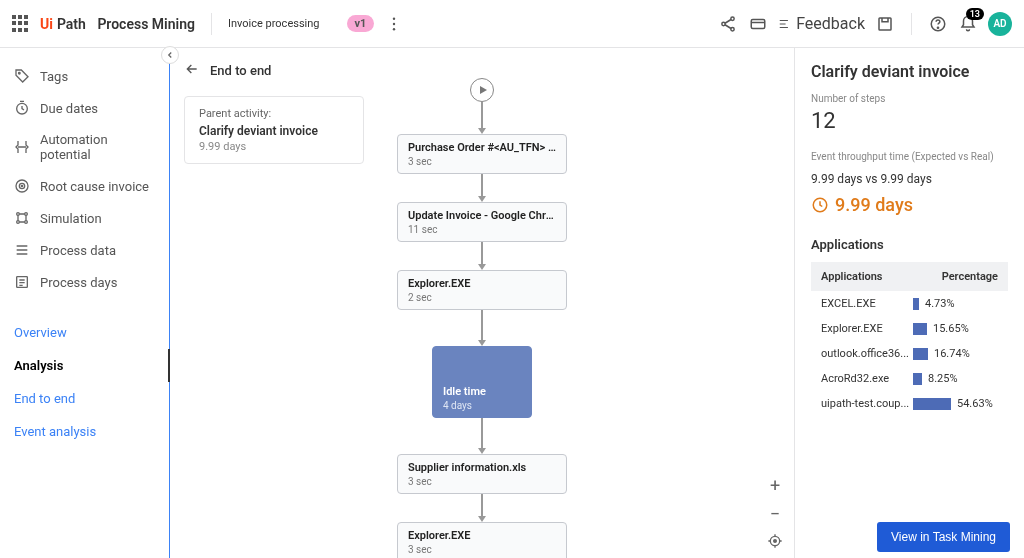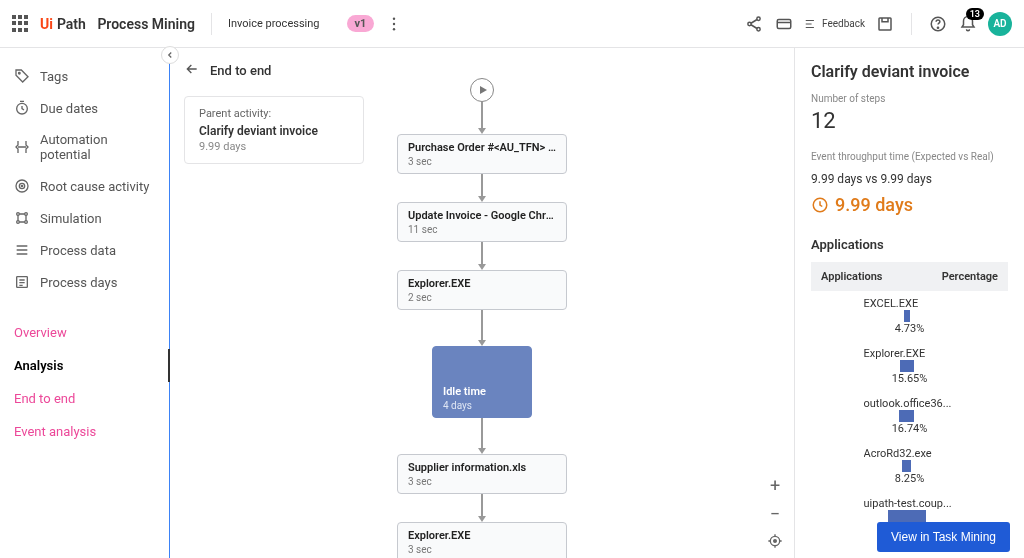--- a/index.html
+++ b/index.html
@@ -8,31 +8,31 @@
   .grid-icon { width: 18px; height: 18px; display: flex; flex-wrap: wrap; gap: 2px; cursor: pointer; }
   .grid-icon span { width: 4px; height: 4px; background: #555; }
   .logo { display: flex; align-items: center; gap: 4px; font-weight: 600; font-size: 14px; }
   .logo .ui { color: #fa4616; font-weight: 700; }
   .vbar { width: 1px; height: 22px; background: #e4e4e6; margin: 0 6px; }
   .proc-title { font-weight: 400; font-size: 11px; }
   .chip { background: #f9a8d4; border-radius: 10px; font-size: 11px; padding: 2px 8px; margin-left: 17px; color: #555; font-weight: bold; }
   .flexgrow { flex: 1; }
   .topbtn { width: 20px; height: 20px; display: flex; align-items: center; justify-content: center; color: #555; cursor: pointer; }
   .topbtn svg { width: 18px; height: 18px; }
-  .feedback { display: flex; align-items: center; gap: 4px; font-size: 10px; color: #444; cursor: pointer; }
+  .feedback { display: flex; align-items: center; gap: 4px; font-size: 16px; color: #444; cursor: pointer; }
   .bell-wrap { position: relative; }
   .badge { position: absolute; top: -6px; right: -6px; background: #000; color: #fff; border-radius: 8px; font-size: 9px; font-weight: 600; padding: 1px 4px; }
   .avatar { width: 24px; height: 24px; border-radius: 50%; background: #19b39b; color: #fff; font-size: 10px; font-weight: 600; display: flex; align-items: center; justify-content: center; }
   .main { display: flex; height: 516px; }
   .sidebar { width: 170px; border-right: 1px solid #3b82f6; padding-top: 12px; display: flex; flex-direction: column; position: relative; }
   .collapse { position: absolute; top: -2px; right: -10px; width: 18px; height: 18px; border: 1px solid #ddd; border-radius: 50%; background: #fff; display: flex; align-items: center; justify-content: center; cursor: pointer; z-index: 5; }
   .sb-item { display: flex; align-items: center; gap: 10px; padding: 8px 14px; color: #555; font-size: 13px; cursor: pointer; }
   .sb-item svg { width: 16px; height: 16px; flex-shrink: 0; }
   .sb-group { margin-top: 18px; }
-  .sb-link { padding: 9px 14px; font-size: 13px; color: #ec4899; cursor: pointer; }
+  .sb-link { padding: 9px 14px; font-size: 13px; color: #3b82f6; cursor: pointer; }
   .sb-link.active { color: #000; font-weight: 600; border-right: 2px solid #333; margin-right: -1px; background: #fff; }
 
   .canvas-area { flex: 1; position: relative; display: flex; }
   .canvas-header { position: absolute; left: 0; right: 0; top: 0; height: 44px; display: flex; align-items: center; gap: 10px; padding: 0 14px; }
   .backarrow { cursor: pointer; color: #555; }
   .canvas-title { font-size: 13px; font-weight: 500; }
   .parent-card { position: absolute; left: 14px; top: 48px; border: 1px solid #e4e4e6; border-radius: 4px; padding: 10px 14px; width: 180px; font-size: 11px; cursor: pointer; }
   .parent-card .pl { color: #666; }
   .parent-card .pn { font-weight: 600; margin-top: 4px; font-size: 12px; }
   .parent-card .pd { color: #888; font-size: 11px; margin-top: 2px; }
@@ -57,21 +57,21 @@
   .right h2 { font-size: 16px; font-weight: 600; margin-bottom: 12px; }
   .metric-label { font-size: 10px; color: #888; }
   .metric-big { font-size: 22px; font-weight: 400; margin-top: 4px; margin-bottom: 18px; }
   .vs { font-size: 12px; margin-top: 10px; }
   .orange { display: flex; align-items: center; gap: 6px; color: #e07b1a; font-size: 18px; font-weight: 500; margin-top: 8px; margin-bottom: 22px; }
   .orange svg { width: 18px; height: 18px; }
   .apps-h { font-size: 13px; font-weight: 600; margin-bottom: 10px; }
   .apptable { width: 100%; }
   .apptable .hdr { display: flex; background: #f0f1f3; padding: 8px 10px; font-size: 11px; font-weight: 600; }
   .apptable .hdr .c1 { flex: 1; }
-  .apptable .row { display: flex; align-items: center; padding: 6px 10px; font-size: 11px; flex-direction: column; }
+  .apptable .row { display: flex; align-items: center; padding: 6px 10px; font-size: 11px; }
   .apptable .row .c1 { width: 92px; white-space: nowrap; overflow: hidden; text-overflow: ellipsis; }
   .apptable .row .bar { height: 12px; background: #4d6bb6; margin-right: 6px; }
   .cta { position: absolute; bottom: 12px; right: 14px; background: #1f5bd6; color: #fff; border: 0; padding: 8px 14px; border-radius: 3px; font-size: 12px; cursor: pointer; }
 </style>
 </head>
 <body>
 
 <div class="topbar">
   <div class="grid-icon">
     <span></span>
@@ -173,21 +173,21 @@
           <path d="M6 3v6l-3 3 3 3v6M18 3v6l3 3-3 3v6M6 12h12"></path>
         </svg>
       <span>Automation potential</span>
     </div>
     <div class="sb-item">
       <svg viewBox="0 0 24 24" fill="none" stroke="#666" stroke-width="2">
           <circle cx="12" cy="12" r="9"></circle>
           <circle cx="12" cy="12" r="4"></circle>
           <circle cx="12" cy="12" r="1" fill="#666"></circle>
         </svg>
-      <span>Root cause activity</span>
+      <span>Root cause invoice</span>
     </div>
     <div class="sb-item">
       <svg viewBox="0 0 24 24" fill="none" stroke="#666" stroke-width="2">
           <circle cx="6" cy="6" r="2"></circle>
           <circle cx="18" cy="6" r="2"></circle>
           <circle cx="6" cy="18" r="2"></circle>
           <circle cx="18" cy="18" r="2"></circle>
           <path d="M8 6h8M6 8v8M18 8v8M8 18h8"></path>
         </svg>
       <span>Simulation</span>

